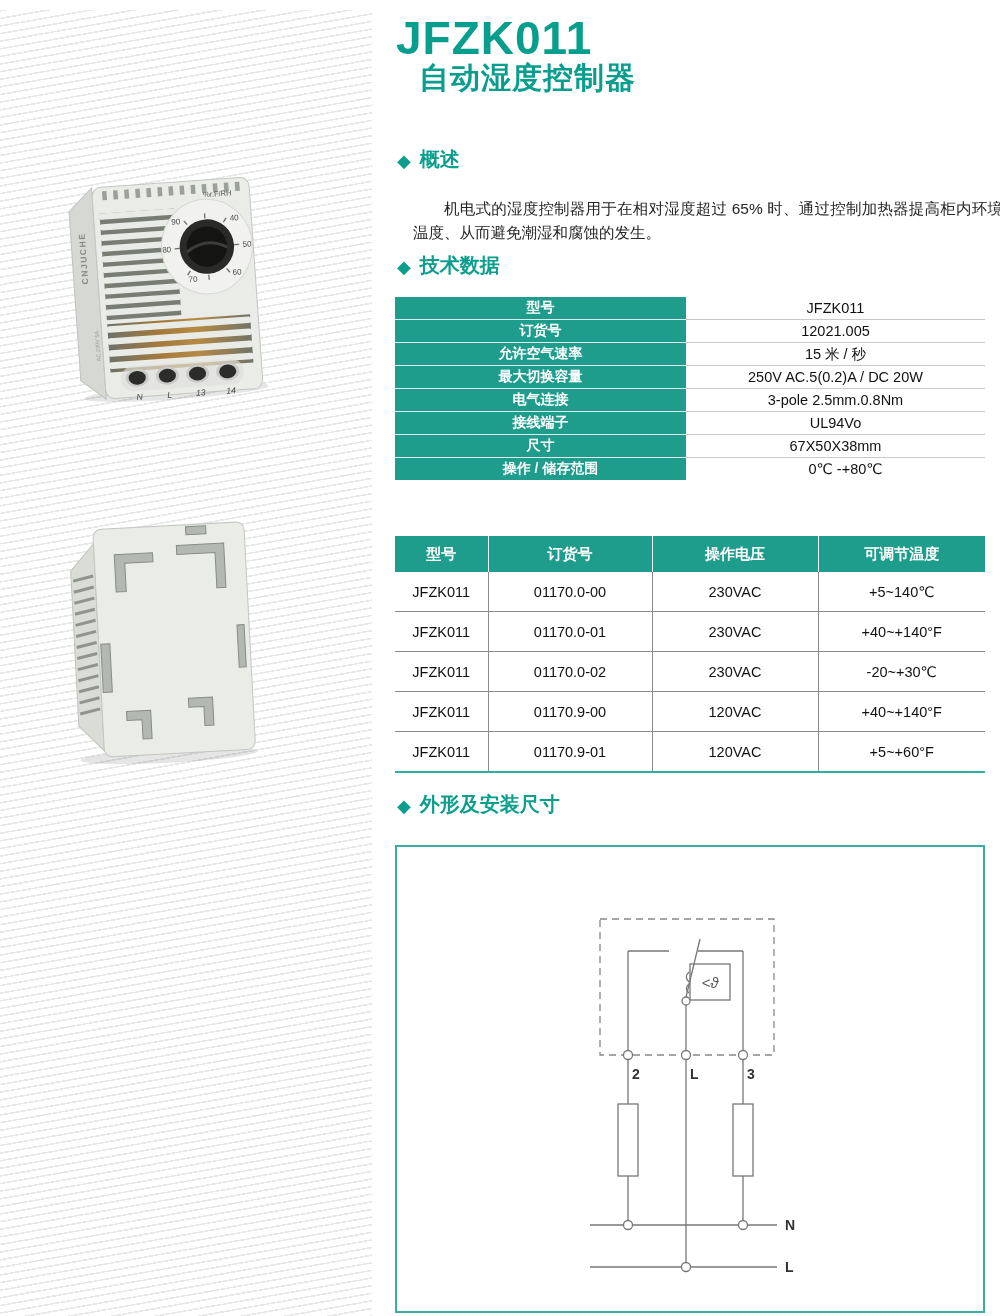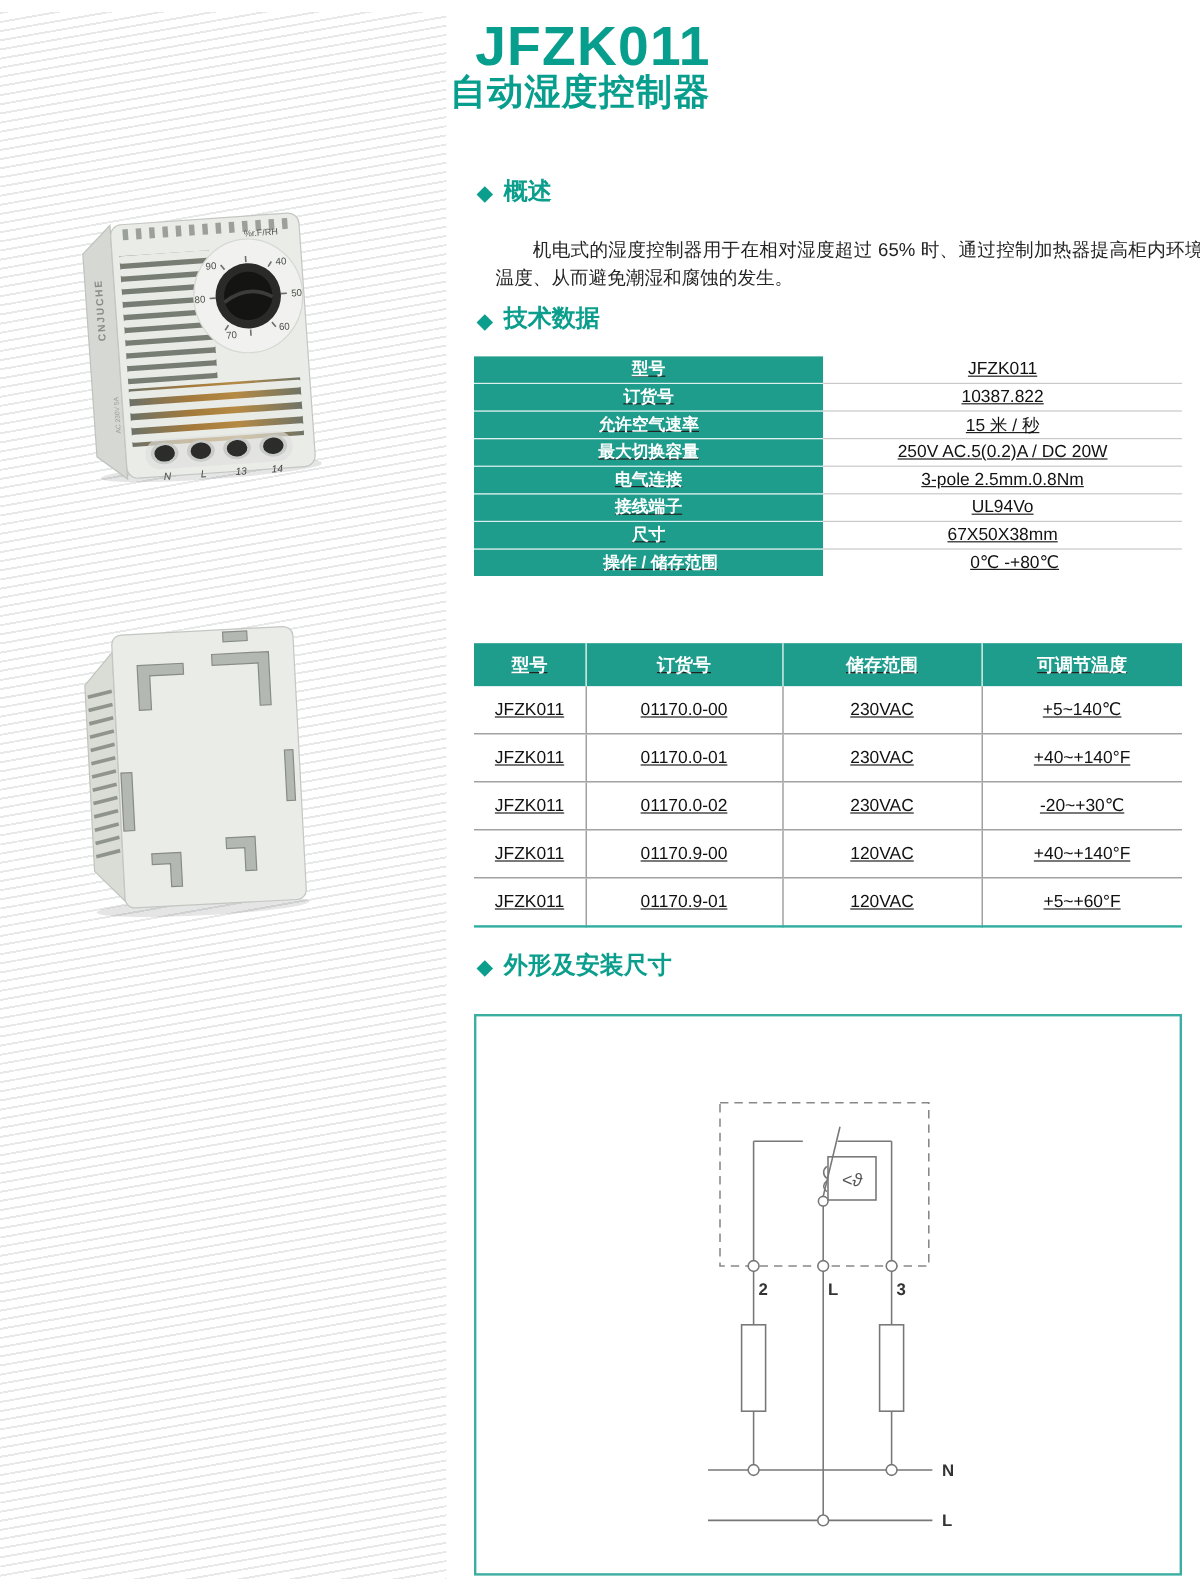--- a/index.html
+++ b/index.html
@@ -15,36 +15,36 @@
     background:repeating-linear-gradient(170deg,#e7e9e8 0 1.6px,rgba(255,255,255,0) 1.6px 7.5px);
   }
   .photo1{position:absolute;left:58px;top:163px;width:210px;height:242px;}
   .photo2{position:absolute;left:62px;top:508px;width:200px;height:260px;}
 
   .title{
     position:absolute;left:396px;top:14px;margin:0;
     font-size:46px;font-weight:bold;letter-spacing:1px;color:#089e8d;line-height:1.05;
   }
   .subtitle{
-    position:absolute;left:375px;top:61px;margin:0;
+    position:absolute;left:419px;top:61px;margin:0;
     font-size:30px;font-weight:bold;color:#089e8d;letter-spacing:1px;line-height:1.1;
   }
   .sec{
     position:absolute;left:397px;display:flex;align-items:center;gap:9px;
     color:#0b9e8d;font-size:20px;font-weight:bold;
   }
   .sec .dia{font-size:18px;line-height:1;transform:translateY(1px);}
   .sec1{top:146px;} .sec2{top:252px;} .sec3{top:791px;}
 
   .para{
     position:absolute;left:397px;top:181px;width:590px;margin:16px;
     font-size:15.5px;line-height:24px;text-align:justify;text-indent:31px;color:#252525;
   }
 
-  table{border-collapse:collapse;text-decoration:underline;}
+  table{border-collapse:collapse;}
   
   .spec{position:absolute;left:395px;top:297px;width:590px;table-layout:fixed;}
   .spec td{height:22px;padding:0;text-align:center;vertical-align:middle;font-size:14px;}
   .spec td.k{
     width:291px;background:#1e9c8c;color:#ffffff;font-weight:bold;
     border-bottom:1px solid rgba(255,255,255,.85);
   }
   .spec td.v{
     background:#ffffff;color:#111;border-bottom:1px solid #c9c9c9;font-size:14.5px;
   }
@@ -217,21 +217,21 @@
 </div>
 
 <table class="spec">
   <tbody>
     <tr>
         <td class="k">型号</td>
         <td class="v">JFZK011</td>
       </tr>
     <tr>
         <td class="k">订货号</td>
-        <td class="v">10387.822</td>
+        <td class="v">12021.005</td>
       </tr>
     <tr>
         <td class="k">允许空气速率</td>
         <td class="v">15 米 / 秒</td>
       </tr>
     <tr>
         <td class="k">最大切换容量</td>
         <td class="v">250V AC.5(0.2)A / DC 20W</td>
       </tr>
     <tr>
@@ -257,21 +257,21 @@
   <colgroup>
       <col class="c1">
       <col class="c2">
       <col class="c3">
       <col class="c4">
     </colgroup>
   <thead>
     <tr>
       <th>型号</th>
       <th>订货号</th>
-      <th>储存范围</th>
+      <th>操作电压</th>
       <th>可调节温度</th>
     </tr>
   </thead>
   <tbody>
     <tr>
       <td>JFZK011</td>
         <td>01170.0-00</td>
         <td>230VAC</td>
         <td>+5~140℃</td>
     </tr>

